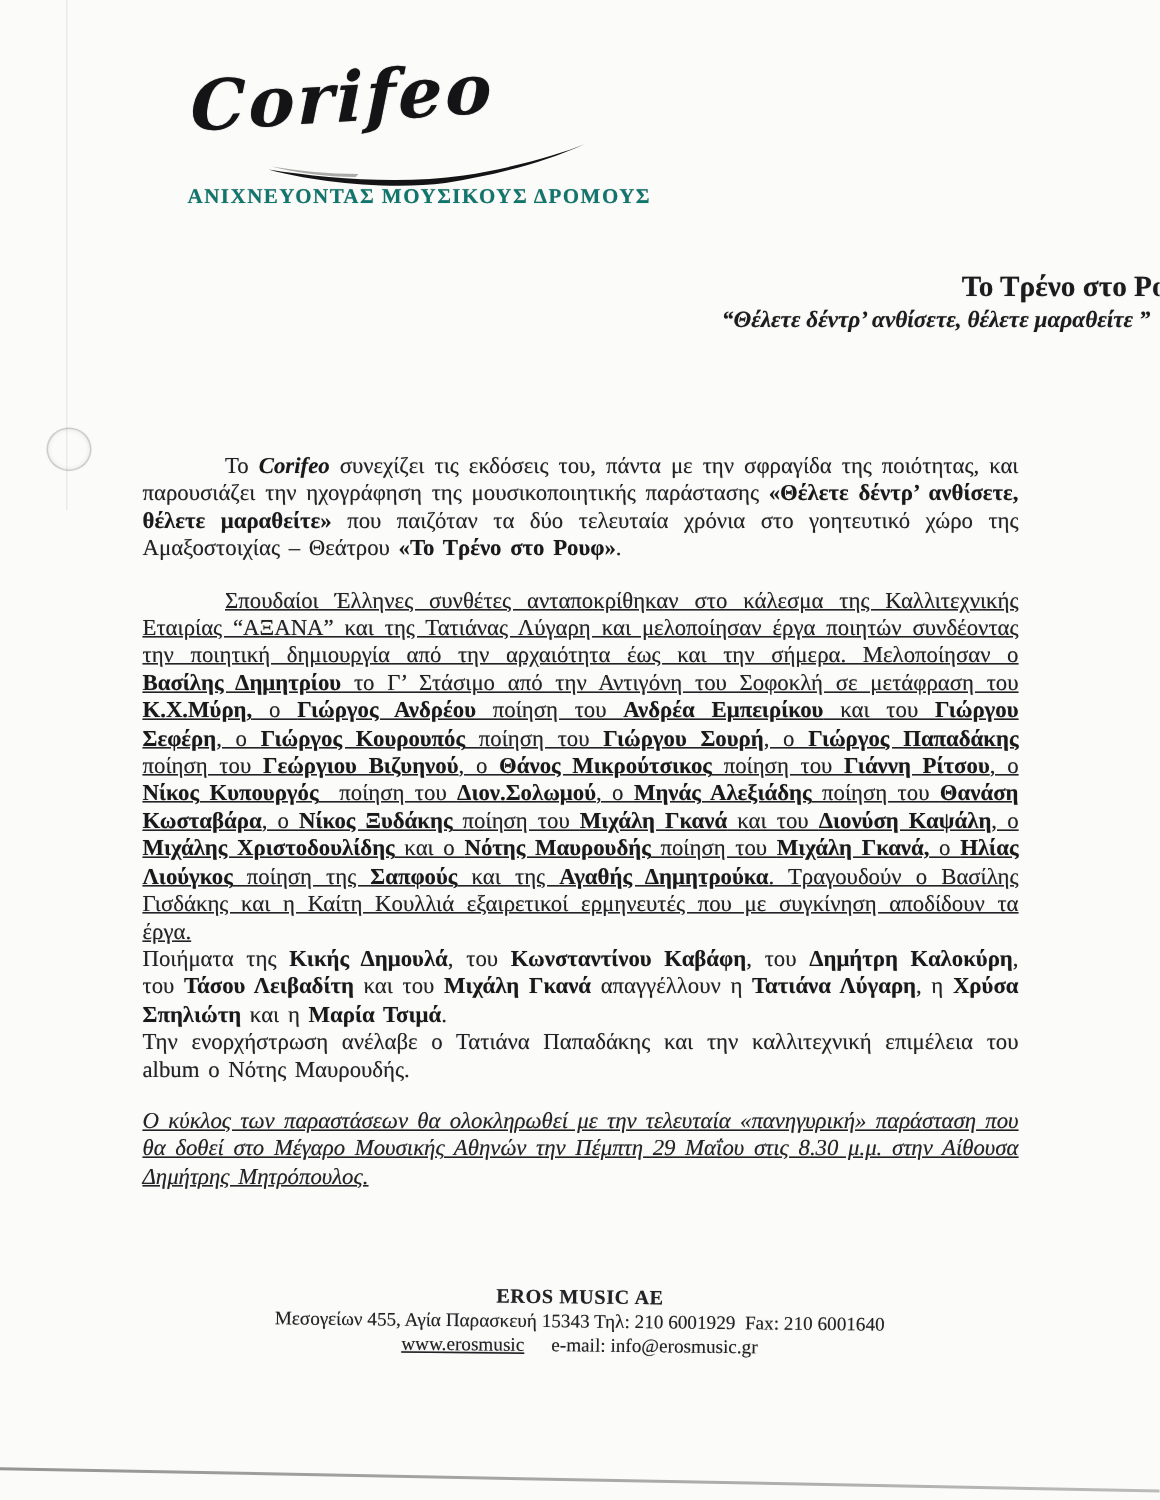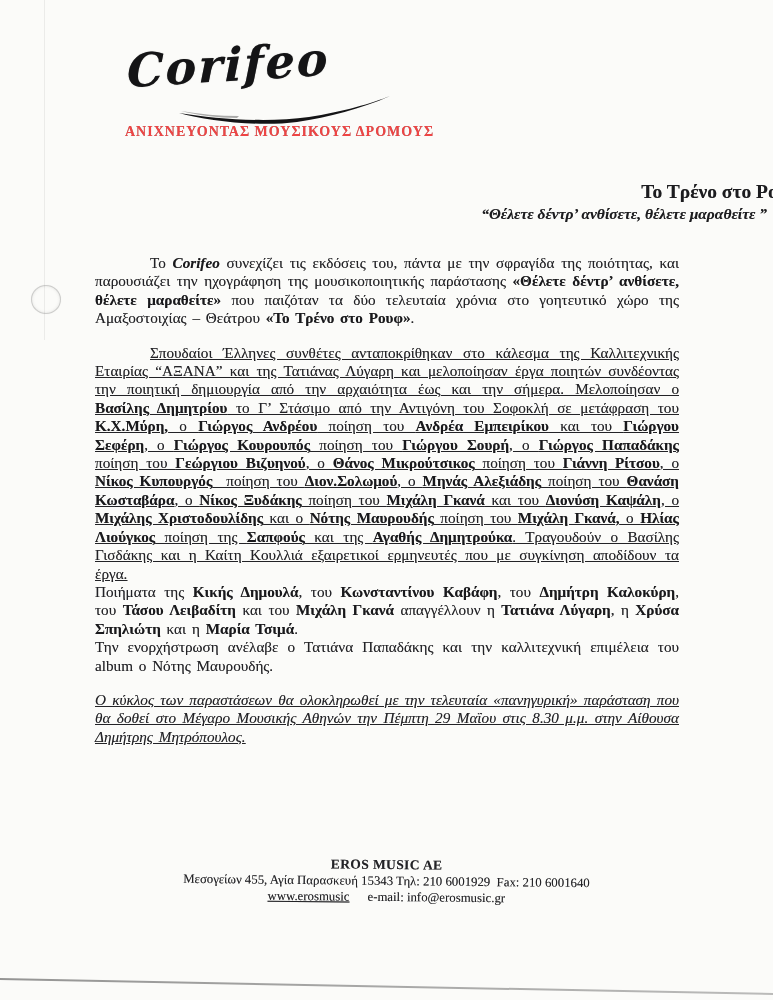--- a/index.html
+++ b/index.html
@@ -62,21 +62,21 @@
     left: 52px; top: 56px;
     width: 212px; height: 30px;
   }
   .tagline {
     position: absolute;
     left: -2px; top: 86px;
     font-weight: bold;
     font-size: 14px;
     letter-spacing: 1px;
     white-space: nowrap;
-    color: #ef4444;
+    color: #0f766e;
     text-shadow: 0 0 0.6px rgba(30,30,30,0.45);
   }
   
   .title-block {
     position: absolute;
     top: 181px; left: 0;
     width: 773px;
     text-align: right;
     text-shadow: 0 0 0.6px rgba(30,30,30,0.5);
   }
@@ -100,21 +100,21 @@
     top: 254px; left: 95px;
     width: 584px;
     font-size: 15.2px;
     line-height: 18.4px;
     text-align: justify;
     word-spacing: 2px;
     color: #232327;
     text-shadow: 0 0 0.55px rgba(35,35,35,0.45);
   }
   .body-text p { margin: 0; }
-  .body-text p.indent { text-indent: 55px; }
+  .body-text p.indent { text-indent: 55px; margin-top: 48px; }
   .body-text p.gap { margin-top: 16px; text-decoration: underline; }
   .body-text p.italic { font-style: italic; }
   .sb { font-weight: bold; color: #19191c; }
   .si { font-style: italic; }
   
   .footer {
     position: absolute;
     top: 857px; left: 0;
     width: 773px;
     text-align: center;

